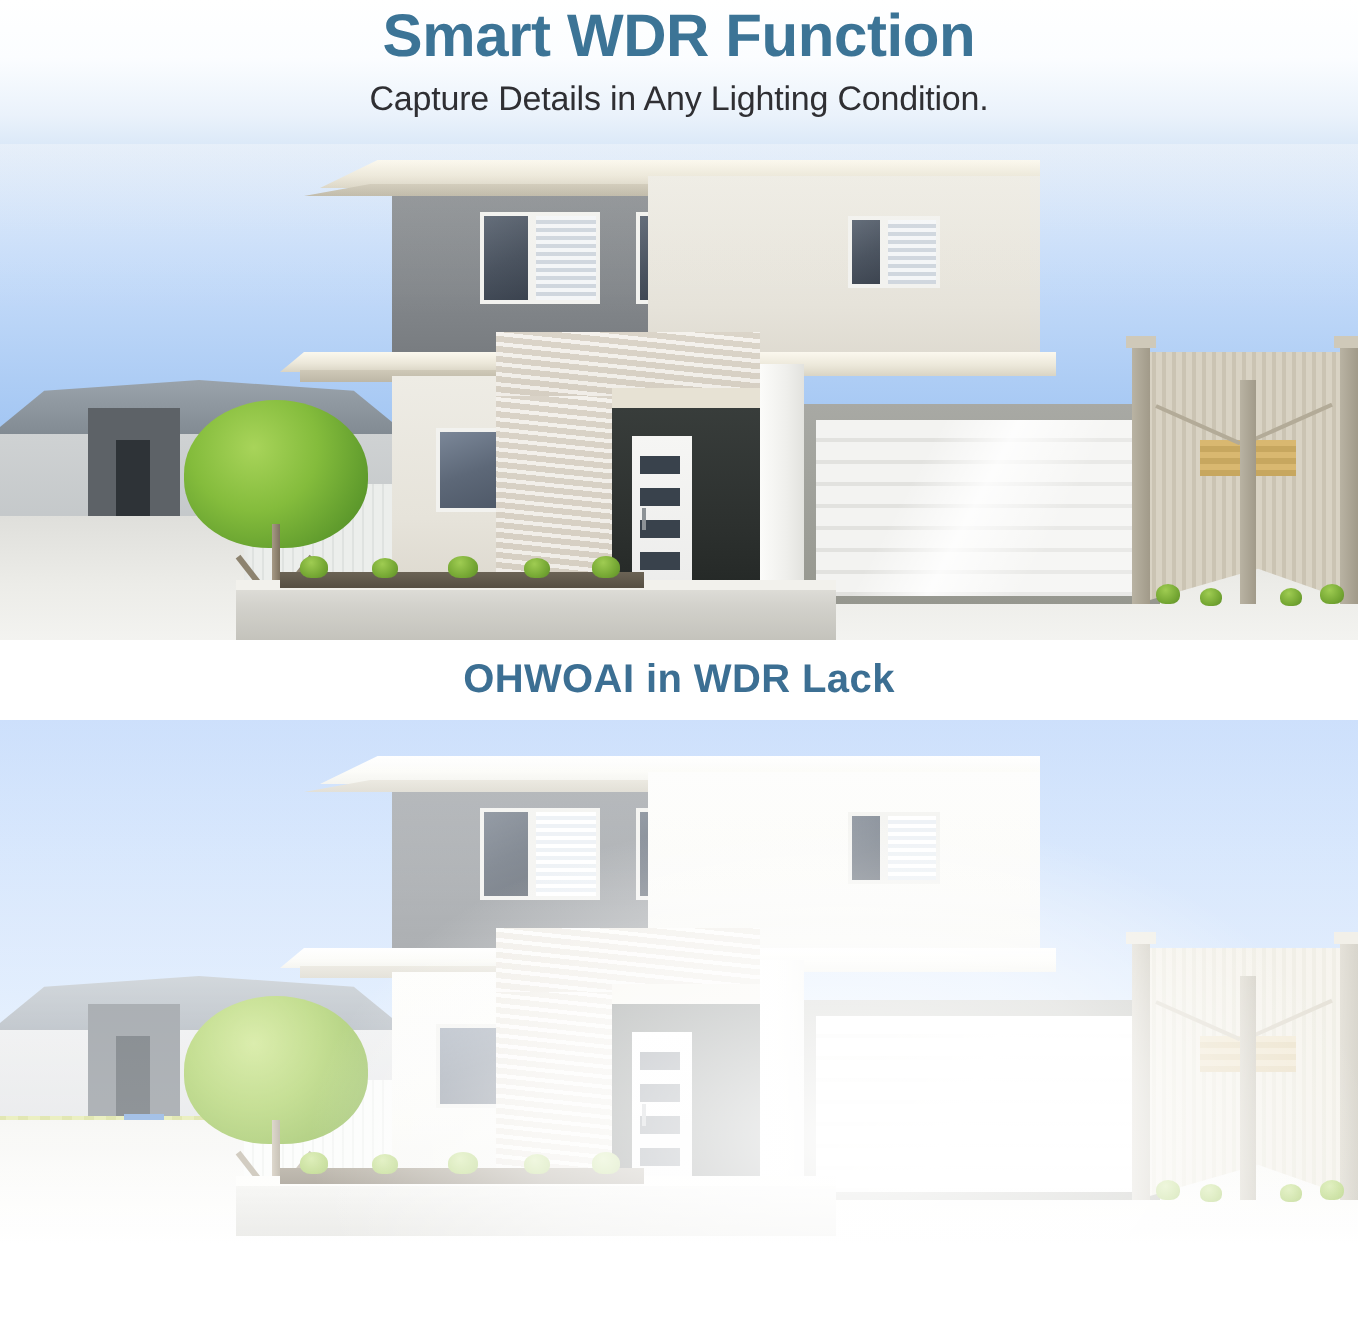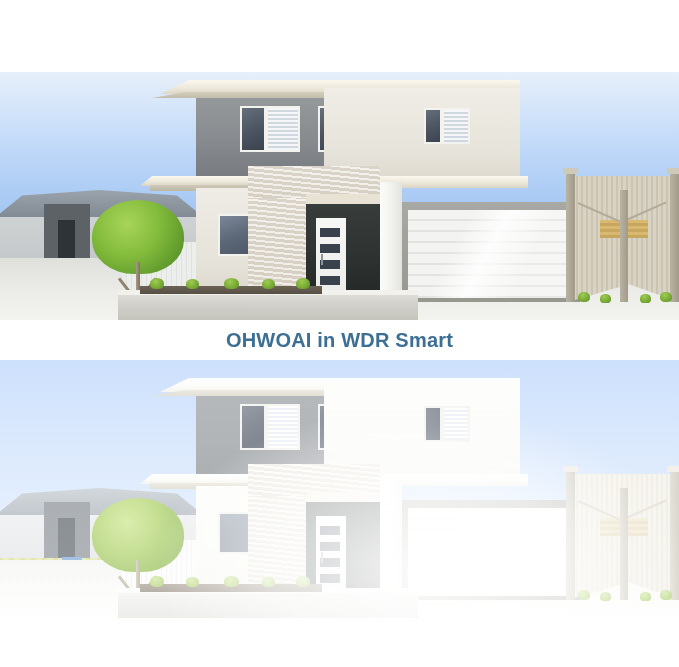--- a/index.html
+++ b/index.html
@@ -234,20 +234,24 @@
       radial-gradient(ellipse 340px 210px at 420px 210px,rgba(255,255,255,.92) 0%,rgba(255,255,255,.55) 45%,rgba(255,255,255,0) 78%),
       linear-gradient(180deg,rgba(255,255,255,.18) 0%,rgba(255,255,255,.34) 100%);
   }
   .wdr .blowout{background:linear-gradient(180deg,rgba(255,250,235,.10) 0%,rgba(255,255,255,0) 35%);}
 </style>
 </head>
 <body>
 
 <div class="page">
 
+  <div class="header">
+    <h1 class="title">Smart WDR Function</h1>
+    <p class="subtitle">Capture Details in Any Lighting Condition.</p>
+  </div>
 
   <div class="photo photo-wdr">
     <div class="scene wdr">
       <div class="sky"></div>
 
       <div class="neighbour" style="top:118px;">
         <div class="nb-roof"></div>
         <div class="nb-body"></div>
         <div class="nb-portico"></div>
         <div class="nb-door"></div>
@@ -335,21 +339,21 @@
         <div class="shrub" style="left:600px;top:222px;width:11px;height:9px;"></div>
         <div class="shrub" style="left:640px;top:222px;width:11px;height:9px;"></div>
         <div class="shrub" style="left:660px;top:220px;width:12px;height:10px;"></div>
       </div>
 
       <div class="blowout"></div>
     </div>
   </div>
 
   <div class="caption-band cap-wdr">
-    <span class="caption-text">OHWOAI in WDR Smart</span>
+    <span class="caption-text">OHWOAI in WDR Lack</span>
   </div>
 
   <div class="photo photo-nowdr">
     <div class="scene nowdr">
       <div class="sky"></div>
 
       <div class="neighbour" style="top:128px;">
         <div class="nb-roof"></div>
         <div class="nb-body"></div>
         <div class="nb-portico"></div>

